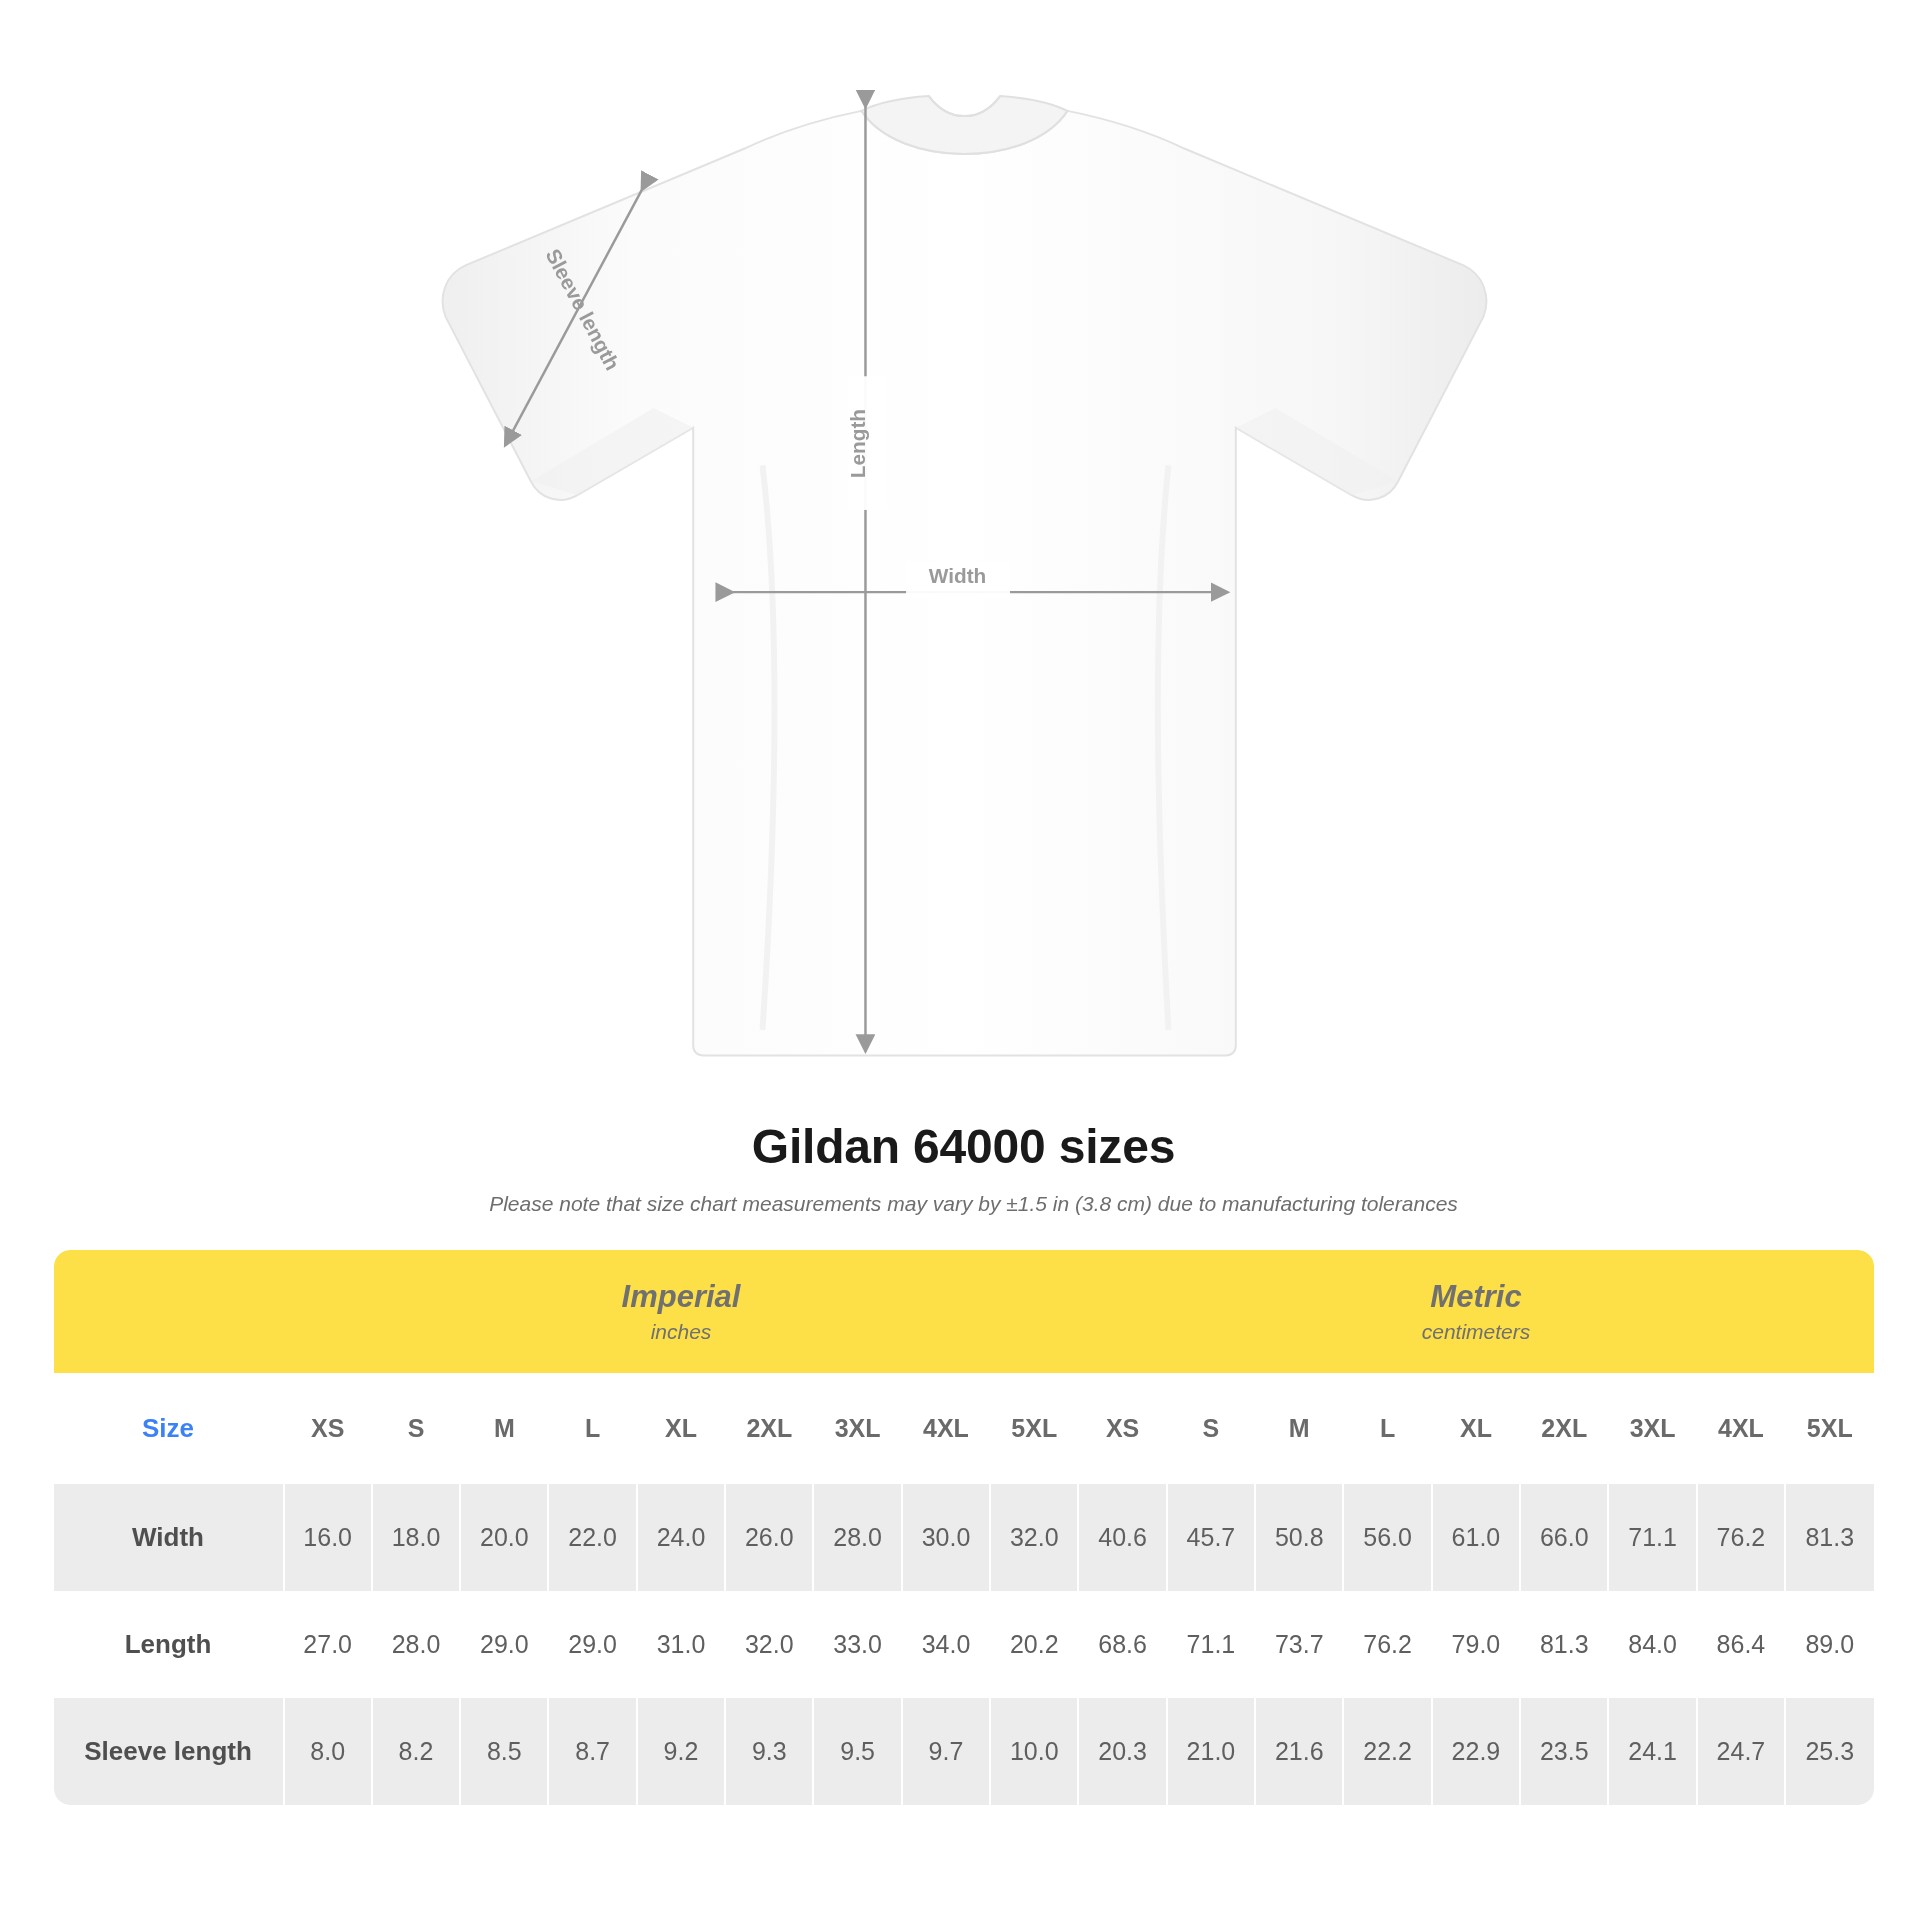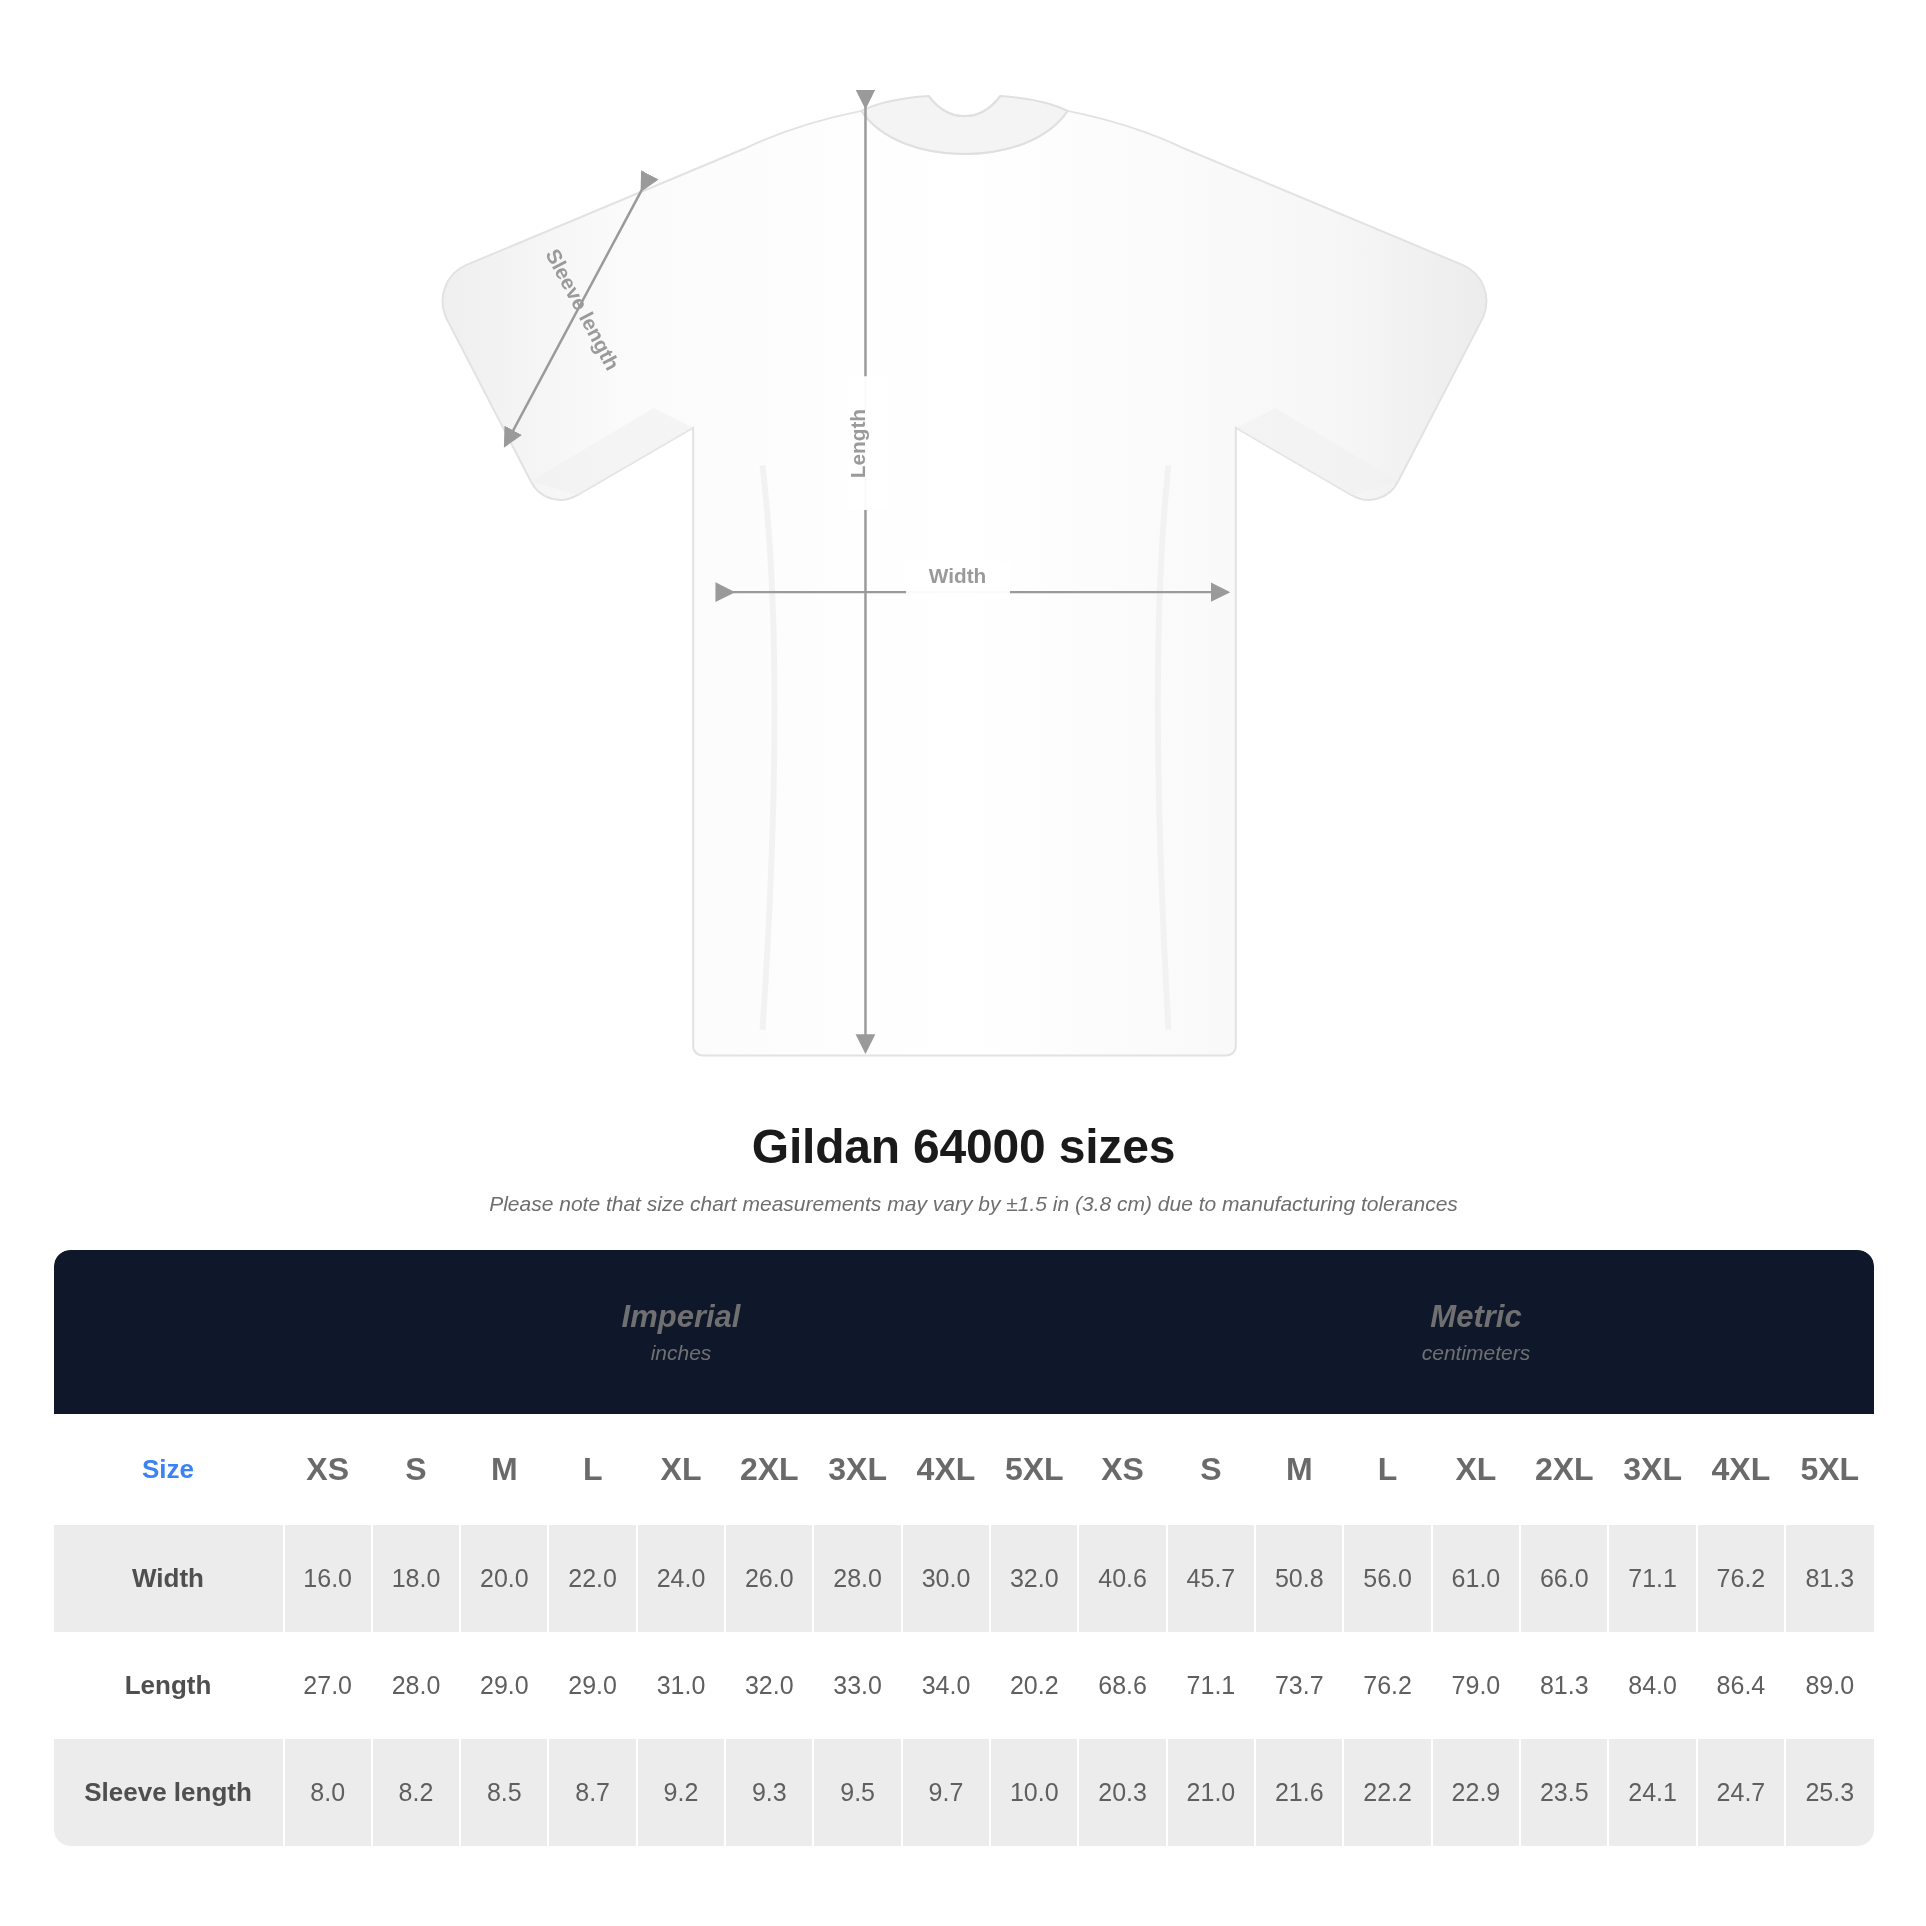--- a/index.html
+++ b/index.html
@@ -60,22 +60,22 @@
   }
   table.size-table td, table.size-table th {
     border: none;
     text-align: center;
     vertical-align: middle;
   }
   .col-label { width: 230px; }
 
   
   .unit-row td {
-    background: #0f172a;
-    height: 164px;
+    background: #fde047;
+    height: 123px;
     padding: 0;
   }
   .unit-row td.blank-left { border-top-left-radius: 16px; }
   .unit-row td.blank-right { border-top-right-radius: 16px; }
   .unit-name {
     font-size: 31px;
     font-style: italic;
     font-weight: bold;
     color: #707070;
     line-height: 1.15;
@@ -84,21 +84,21 @@
     font-size: 21px;
     font-style: italic;
     color: #707070;
     margin-top: 6px;
   }
 
   
   .size-row td {
     background: #ffffff;
     height: 111px;
-    font-size: 32px;
+    font-size: 25px;
     font-weight: bold;
     color: #6a6a6a;
   }
   .size-row td.rowlabel {
     font-size: 26px;
     font-weight: bold;
     color: #3b82f6;
   }
 
   

